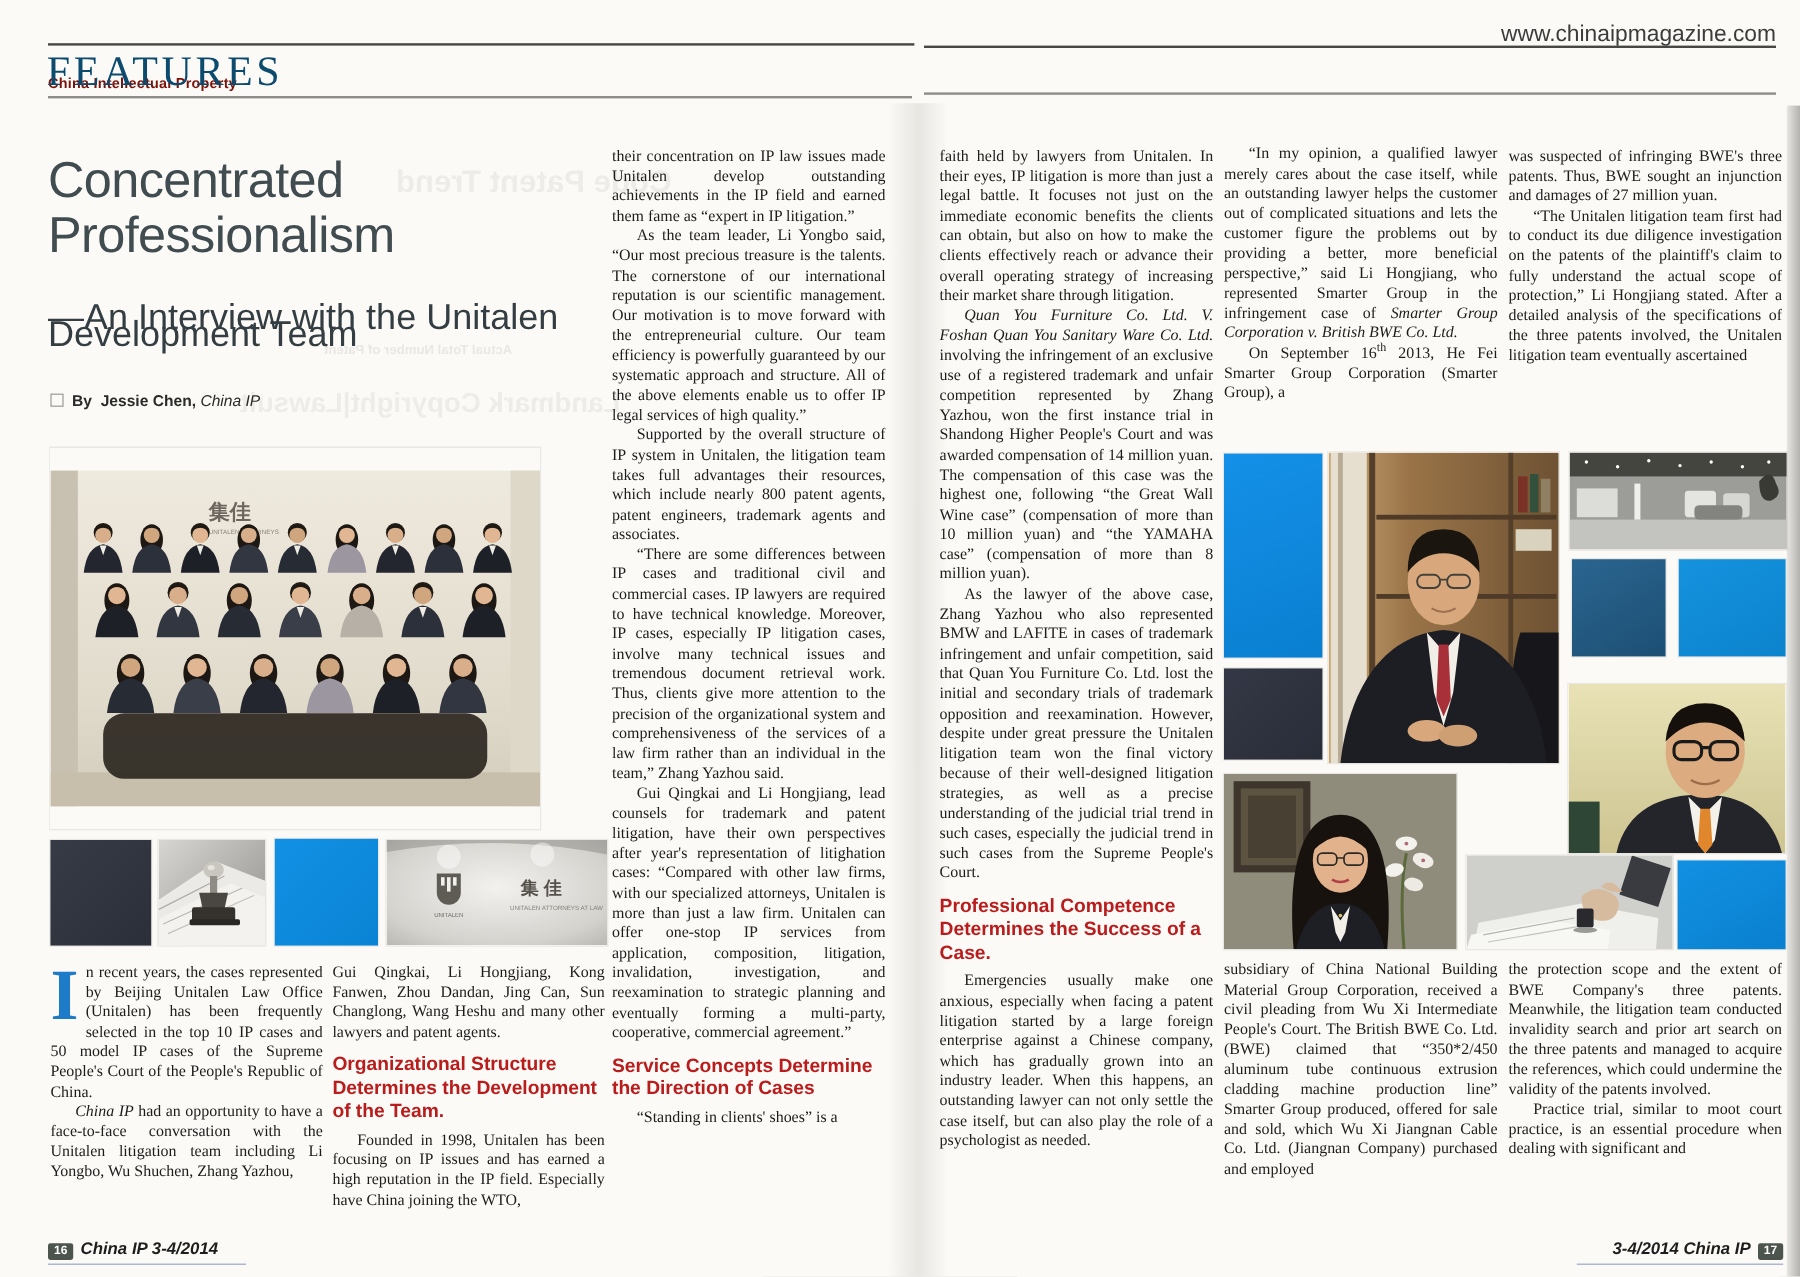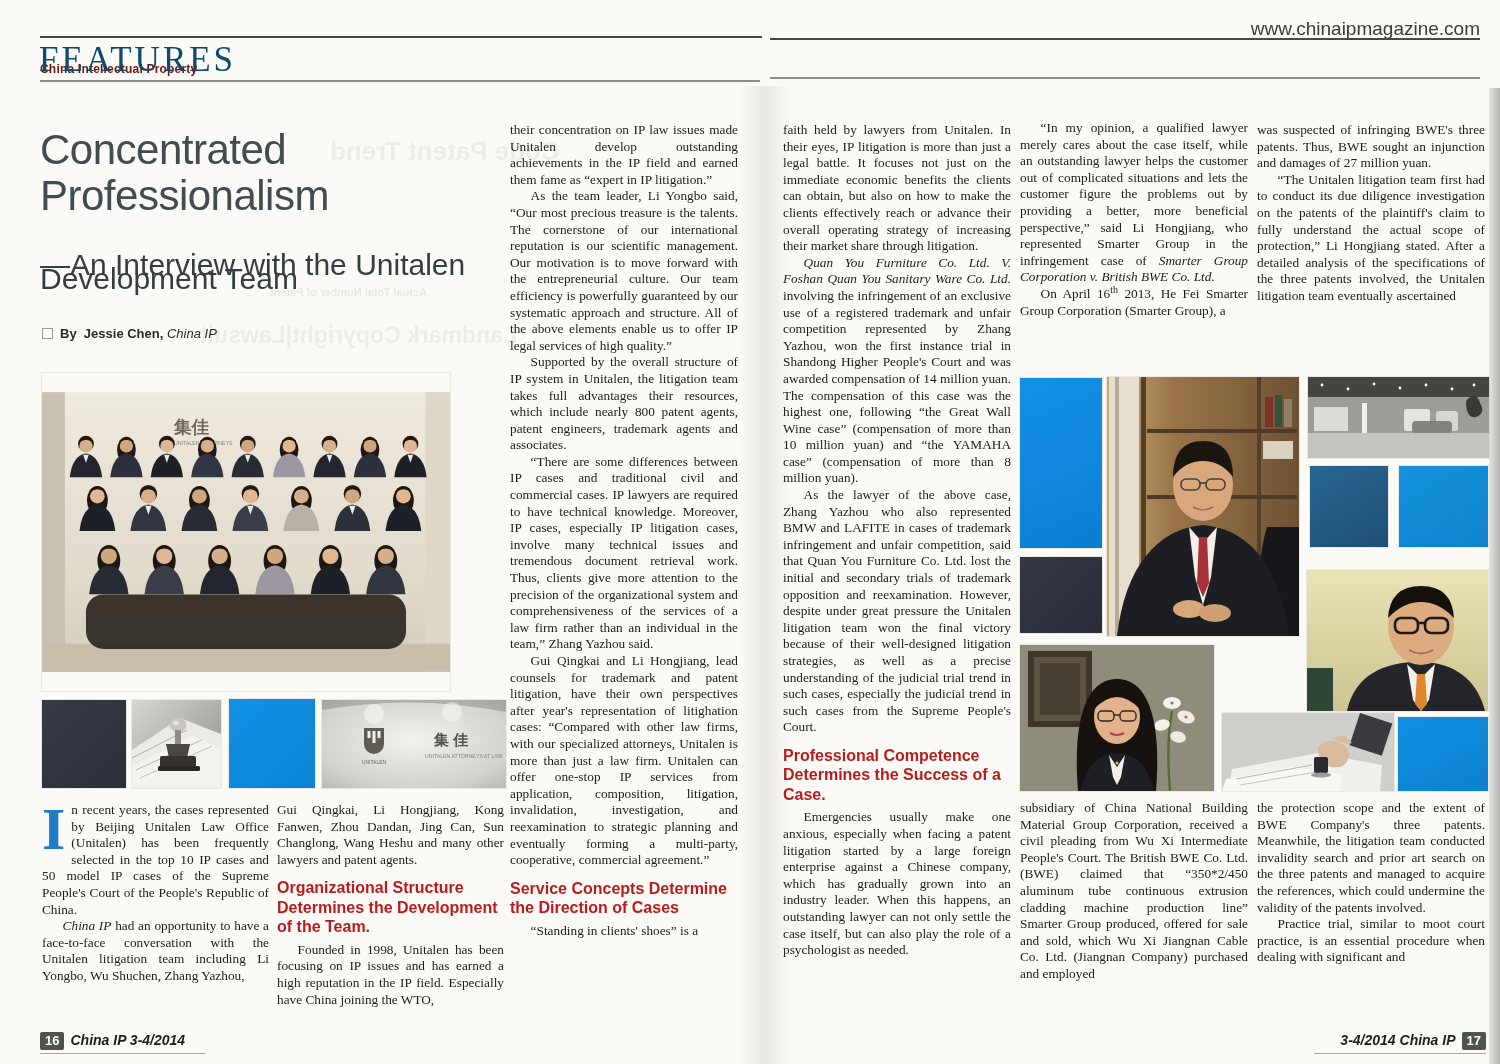--- a/index.html
+++ b/index.html
@@ -74,21 +74,21 @@
   .col .it{font-style:italic;}
   .col sup{font-size:10px;line-height:0;vertical-align:super;}
   .col .h2{font-family:"Liberation Sans",sans-serif;font-weight:bold;font-size:16px;
            line-height:19.5px;color:#b91c1c;margin:10px 0 5px 0;text-align:left;}
   .dropcap{float:left;font-family:"Liberation Serif",serif;font-weight:bold;font-size:60px;
            line-height:48px;color:#1e7bc8;padding:3px 6px 0 0;}
   
   .pagefoot{position:absolute;top:1032px;font-family:"Liberation Sans",sans-serif;
             font-size:14px;color:#1d1d1d;}
   #foot-l{left:40px;} #foot-r{right:14px;text-align:right;}
-  .pnum{display:inline-block;background:#4c544e;color:#fff;font-weight:bold;font-size:13px;
+  .pnum{display:inline-block;background:#4c544e;color:#fff;font-weight:bold;font-size:10px;
         padding:1px 5px 2px 5px;border-radius:2px;}
   .ftext{font-style:italic;font-weight:bold;margin:0 6px;}
   .footline{position:absolute;top:1053px;height:1px;background:#9aa8c6;}
   #footline-l{left:40px;width:165px;}
   #footline-r{right:14px;width:172px;}
 </style>
 </head>
 <body>
 
 <div id="page">
@@ -468,21 +468,21 @@
     </div>
   <div id="col-d" class="col">
       <p class="flush"><span>faith held by lawyers from Unitalen. In their eyes, IP litigation is more than just a legal battle. It focuses not just on the immediate economic benefits the clients can obtain, but also on how to make the clients effectively reach or advance their overall operating strategy of increasing their market share through litigation.</span></p>
       <p><span class="it">Quan You Furniture Co. Ltd. V. Foshan Quan You Sanitary Ware Co. Ltd.</span><span> involving the infringement of an exclusive use of a registered trademark and unfair competition represented by Zhang Yazhou, won the first instance trial in Shandong Higher People's Court and was awarded compensation of 14 million yuan. The compensation of this case was the highest one, following “the Great Wall Wine case” (compensation of more than 10 million yuan) and “the YAMAHA case” (compensation of more than 8 million yuan).</span></p>
       <p><span>As the lawyer of the above case, Zhang Yazhou who also represented BMW and LAFITE in cases of trademark infringement and unfair competition, said that Quan You Furniture Co. Ltd. lost the initial and secondary trials of trademark opposition and reexamination. However, despite under great pressure the Unitalen litigation team won the final victory because of their well-designed litigation strategies, as well as a precise understanding of the judicial trial trend in such cases, especially the judicial trend in such cases from the Supreme People's Court.</span></p>
       <div class="h2">Professional Competence Determines the Success of a Case.</div>
       <p><span>Emergencies usually make one anxious, especially when facing a patent litigation started by a large foreign enterprise against a Chinese company, which has gradually grown into an industry leader. When this happens, an outstanding lawyer can not only settle the case itself, but can also play the role of a psychologist as needed.</span></p>
     </div>
   <div id="col-e-top" class="col">
       <p><span>“In my opinion, a qualified lawyer merely cares about the case itself, while an outstanding lawyer helps the customer out of complicated situations and lets the customer figure the problems out by providing a better, more beneficial perspective,” said Li Hongjiang, who represented Smarter Group in the infringement case of </span><span class="it">Smarter Group Corporation v. British BWE Co. Ltd.</span></p>
-      <p><span>On April 16</span><sup>th</sup><span> 2013, He Fei Smarter Group Corporation (Smarter Group), a</span></p>
+      <p><span>On September 16</span><sup>th</sup><span> 2013, He Fei Smarter Group Corporation (Smarter Group), a</span></p>
     </div>
   <div id="col-e-bot" class="col">
       <p class="flush"><span>subsidiary of China National Building Material Group Corporation, received a civil pleading from Wu Xi Intermediate People's Court. The British BWE Co. Ltd. (BWE) claimed that “350*2/450 aluminum tube continuous extrusion cladding machine production line” Smarter Group produced, offered for sale and sold, which Wu Xi Jiangnan Cable Co. Ltd. (Jiangnan Company) purchased and employed</span></p>
     </div>
   <div id="col-f-top" class="col">
       <p class="flush"><span>was suspected of infringing BWE's three patents. Thus, BWE sought an injunction and damages of 27 million yuan.</span></p>
       <p><span>“The Unitalen litigation team first had to conduct its due diligence investigation on the patents of the plaintiff's claim to fully understand the actual scope of protection,” Li Hongjiang stated. After a detailed analysis of the specifications of the three patents involved, the Unitalen litigation team eventually ascertained</span></p>
     </div>
   <div id="col-f-bot" class="col">
       <p class="flush"><span>the protection scope and the extent of BWE Company's three patents. Meanwhile, the litigation team conducted invalidity search and prior art search on the three patents and managed to acquire the references, which could undermine the validity of the patents involved.</span></p>

